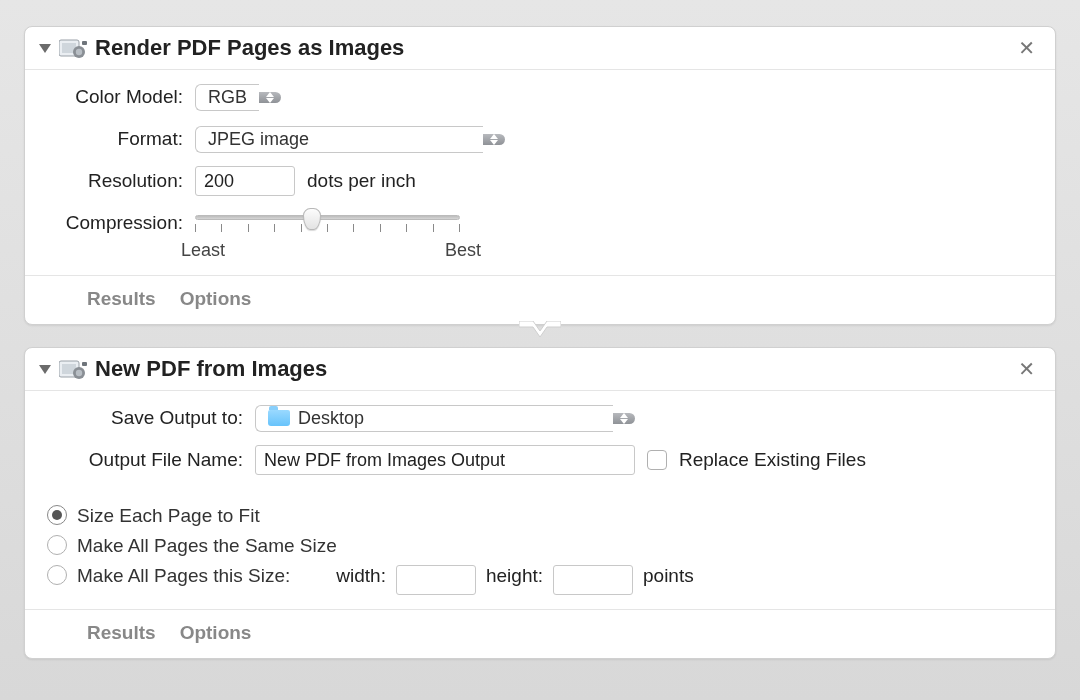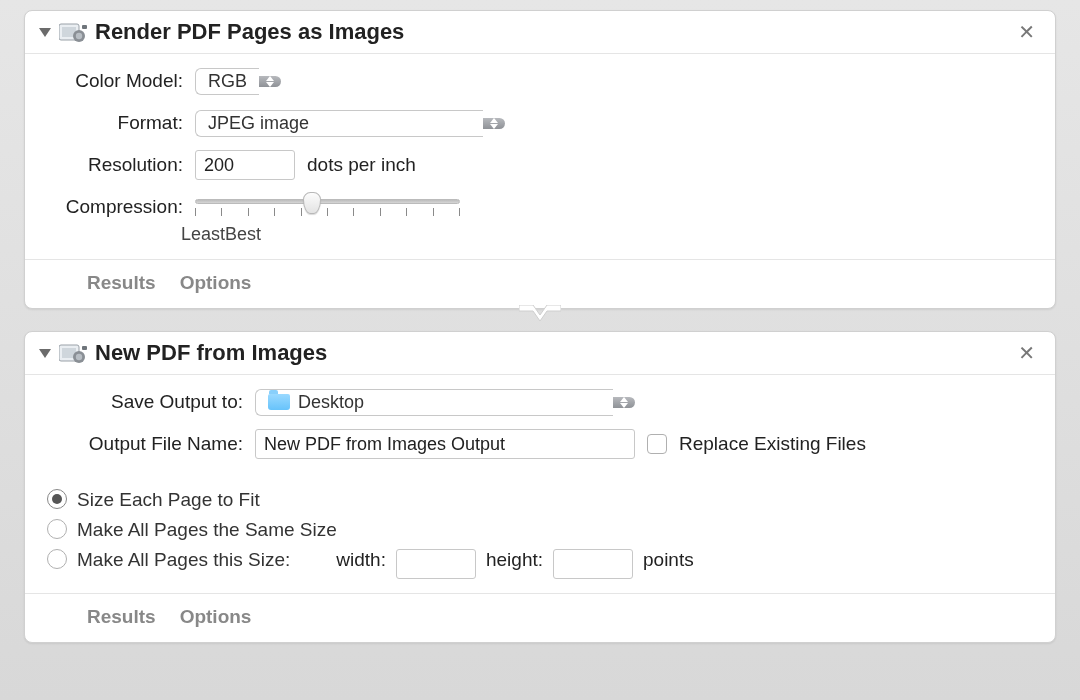--- a/index.html
+++ b/index.html
@@ -4,21 +4,21 @@
 <style>
   * { box-sizing: border-box; }
   html, body {
     margin: 0; padding: 0;
     width: 1080px; height: 700px;
     font-family: -apple-system, "Helvetica Neue", Arial, sans-serif;
     font-size: 18px;
     background: linear-gradient(to bottom, #e6e6e6, #d8d8d8);
     color: #333;
   }
-  .workspace { padding: 10px 24px; }
+  .workspace { padding: 26px 24px; }
   .action-panel {
     background: #fff;
     border: 1px solid #d0d0d0;
     border-radius: 8px;
     box-shadow: 0 1px 2px rgba(0,0,0,0.08);
   }
   .spacer {
     height: 22px;
     position: relative;
   }
@@ -150,21 +150,21 @@
   .slider-thumb {
     position: absolute; top: 0px;
     width: 18px; height: 22px;
     transform: translateX(-50%);
     background: linear-gradient(#fcfcfc,#e3e3e3);
     border: 1px solid #b8b8b8;
     border-radius: 9px 9px 50% 50% / 9px 9px 80% 80%;
     box-shadow: 0 1px 1px rgba(0,0,0,0.15);
   }
   .slider-captions {
-    display: flex; justify-content: flex-start;
+    display: flex; justify-content: space-between;
     width: 300px; margin-left: -14px;
     font-size: 18px; color: #444;
     margin-top: 2px;
   }
 
   
   .radio-row { display: flex; align-items: flex-start; gap: 10px; margin: 8px 0 0 4px; font-size: 19px; }
   .mac-radio {
     width: 20px; height: 20px; border-radius: 50%;
     border: 1.5px solid #b0b0b0;

